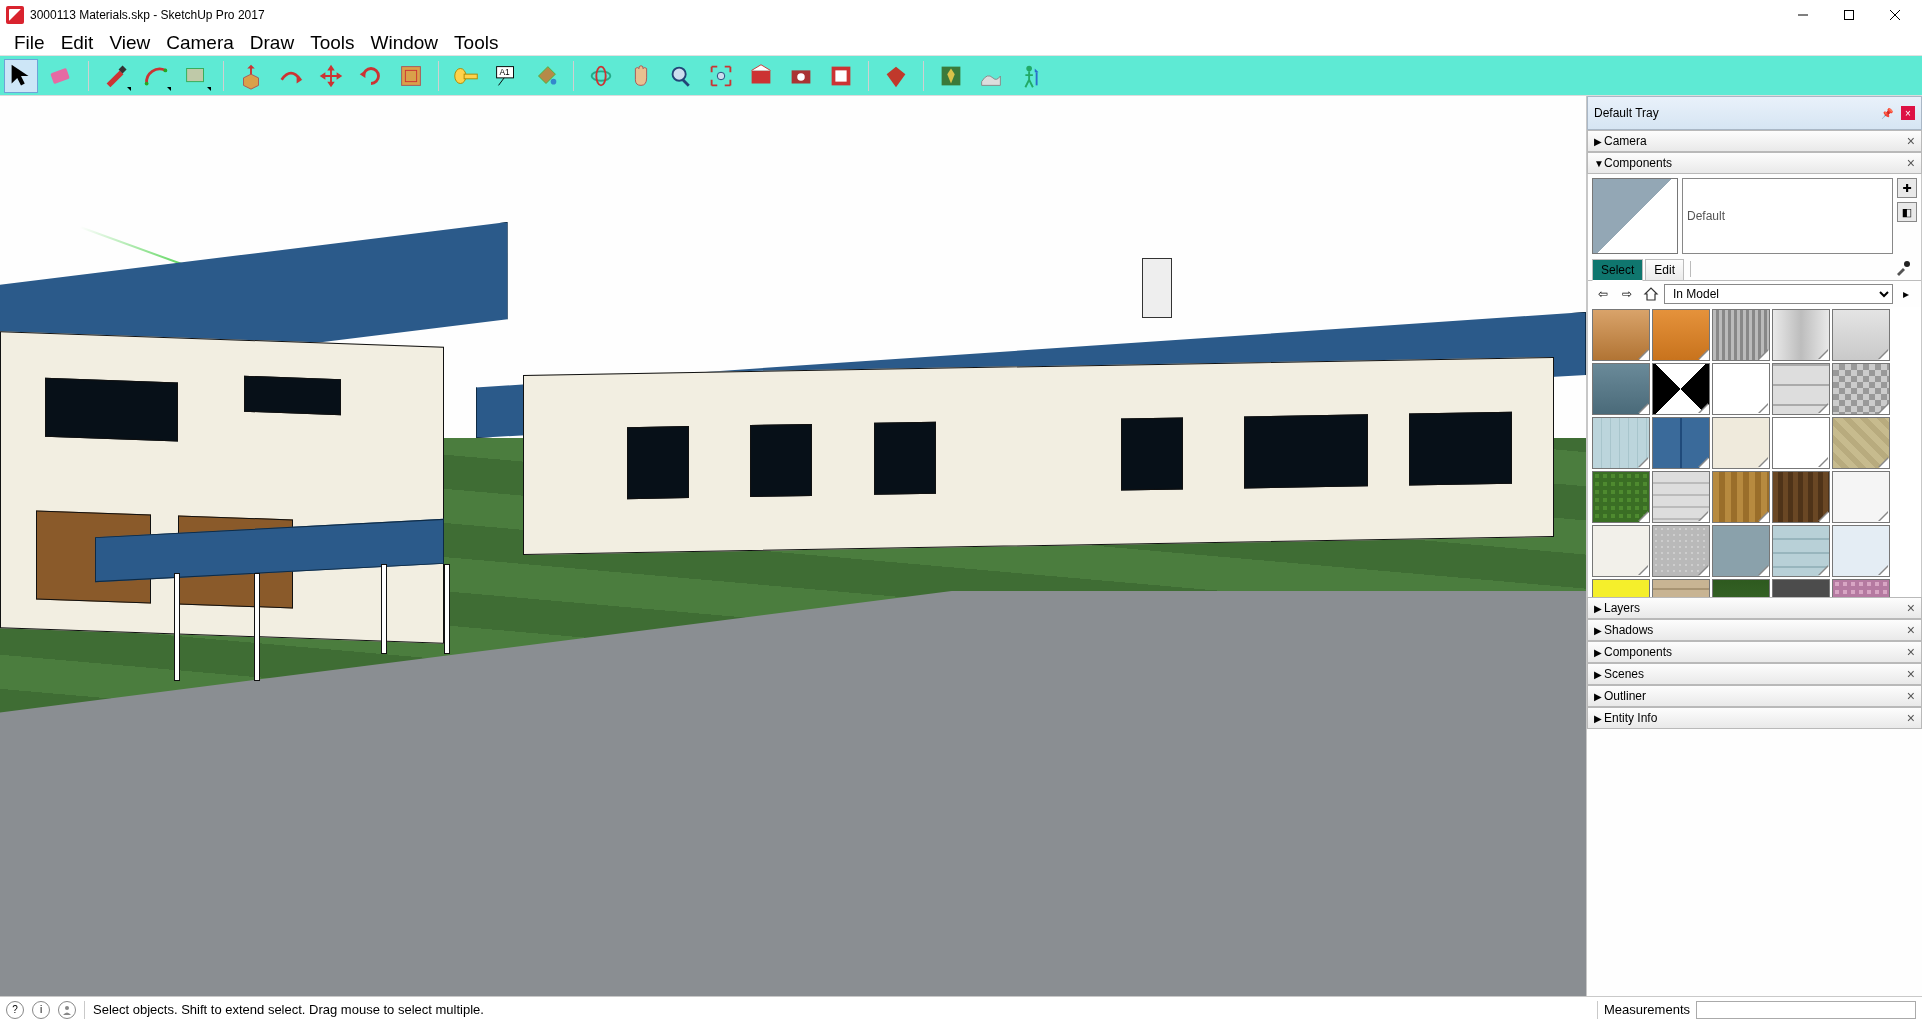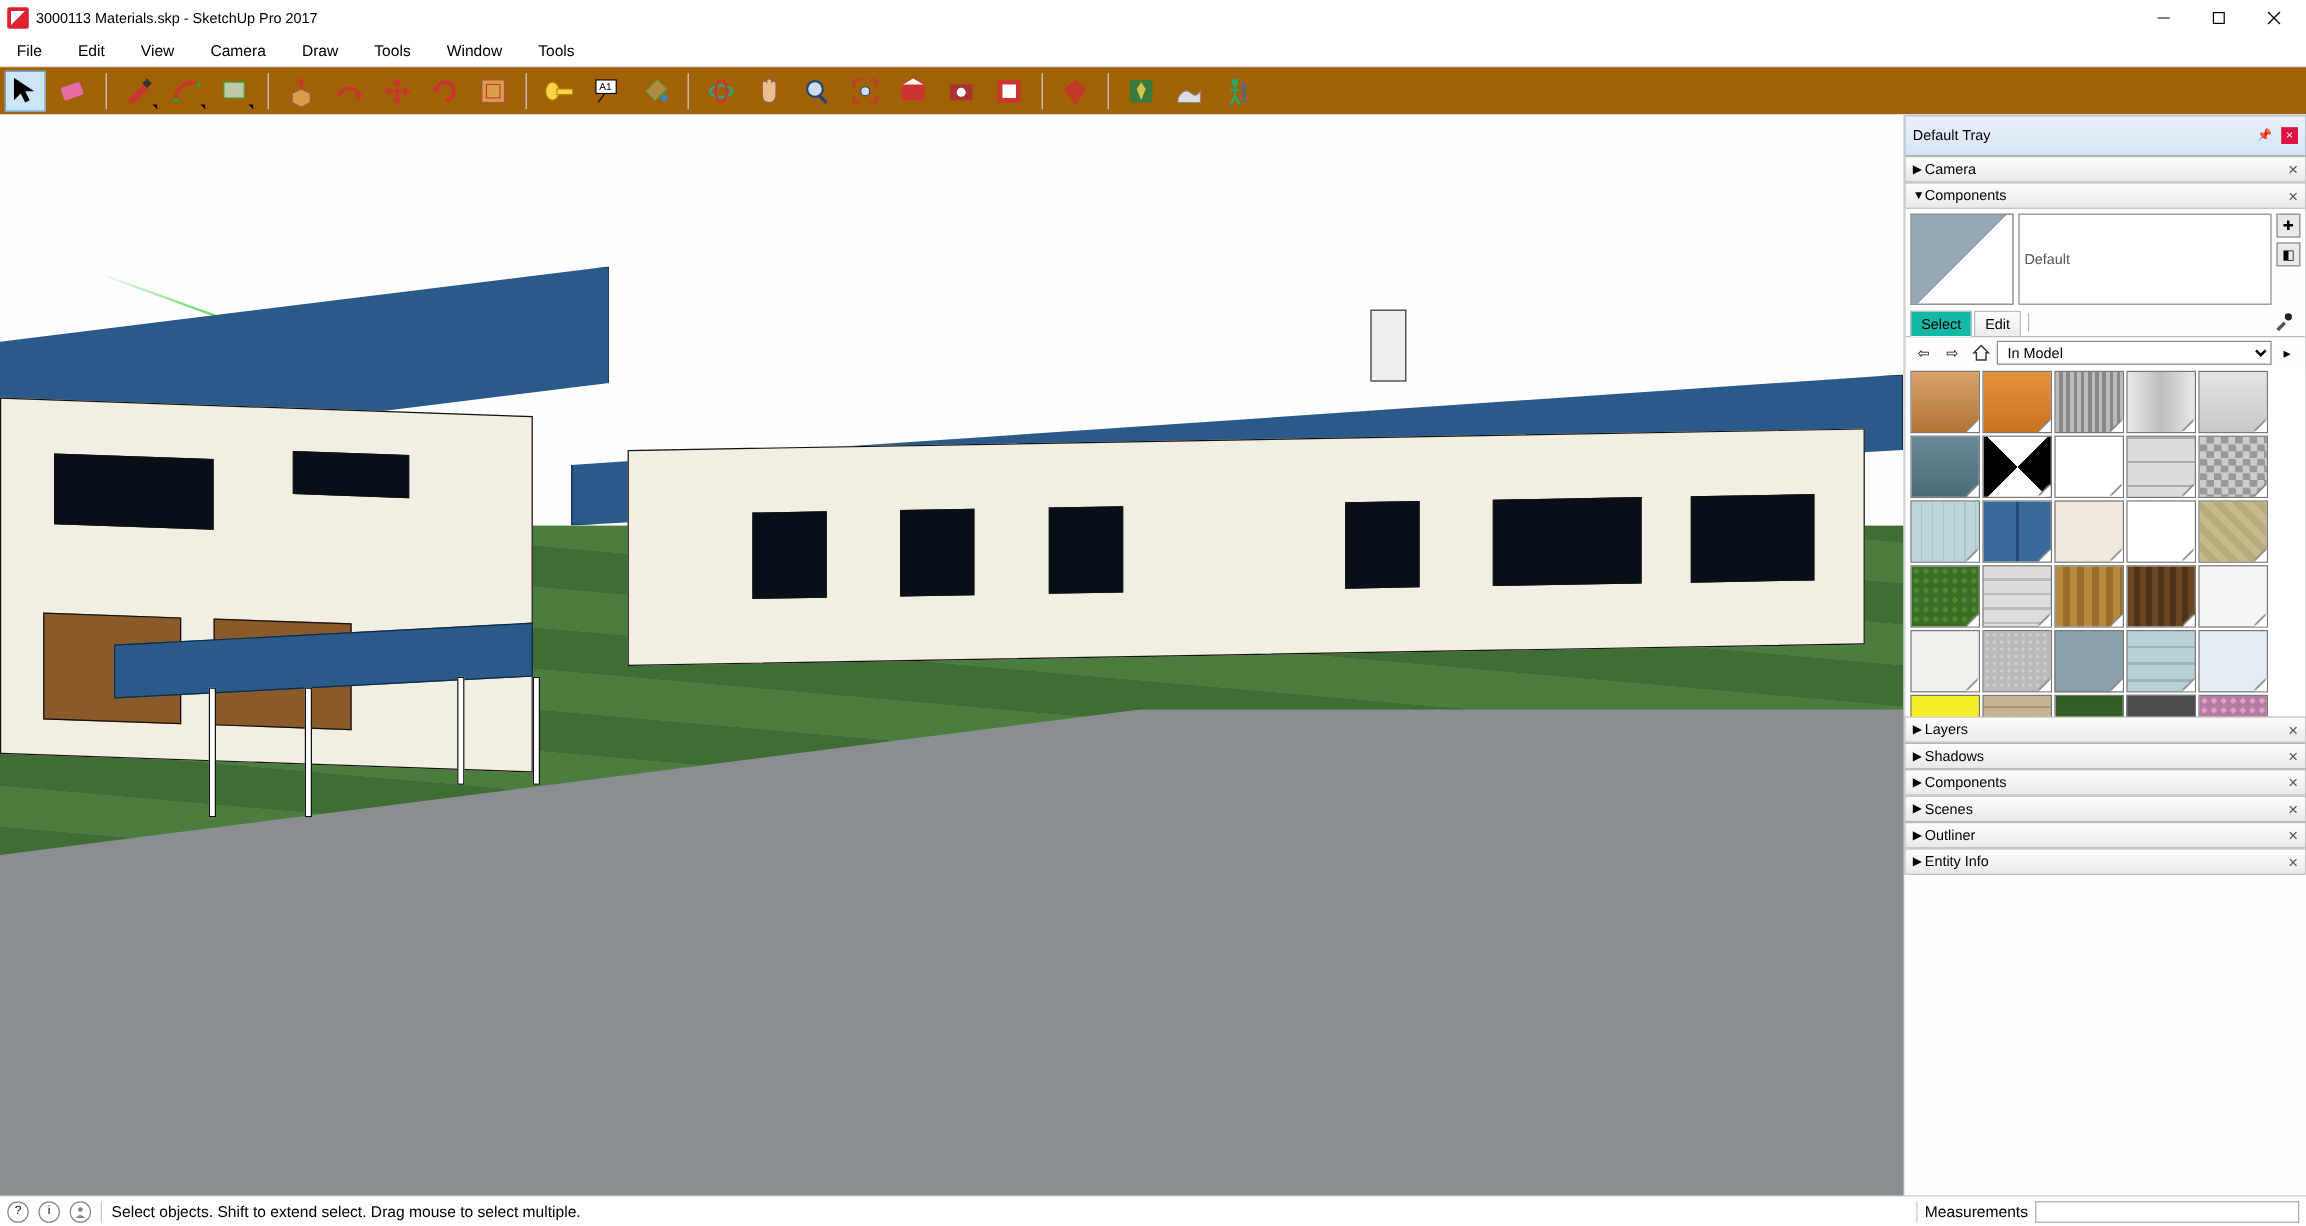--- a/index.html
+++ b/index.html
@@ -9,25 +9,25 @@
   
   .titlebar { height: 30px; display: flex; align-items: center; padding: 0 4px; background: #fff; }
   .titlebar .app-icon { width: 18px; height: 18px; background: #d9232e; border-radius: 2px; margin: 0 6px 0 2px; position: relative; }
   .titlebar .app-icon::after { content: ""; position: absolute; left: 3px; top: 3px; width: 12px; height: 12px; background: #fff; clip-path: polygon(0 0, 100% 0, 0 100%); border-radius: 1px; }
   .titlebar .title { font-size: 12px; color: #000; }
   .titlebar .win-controls { margin-left: auto; display: flex; }
   .titlebar .win-btn { width: 46px; height: 30px; display: flex; align-items: center; justify-content: center; font-size: 12px; }
   .titlebar .win-btn svg { stroke: #000; fill: none; }
 
   
-  .menubar { height: 26px; display: flex; align-items: center; gap: 14px; padding: 0 6px; font-size: 13px; border-bottom: 1px solid #e1e1e1; }
+  .menubar { height: 26px; display: flex; align-items: center; gap: 0; padding: 0 6px; font-size: 19px; border-bottom: 1px solid #e1e1e1; }
   .menubar .menu-item { padding: 2px 8px; }
 
   
-  .toolbar-row { display: flex; align-items: center; padding: 2px 4px; background: #a16207; border-bottom: 1px solid #dcdcdc; height: 40px; gap: 6px; }
+  .toolbar-row { display: flex; align-items: center; padding: 2px 4px; background: #5eead4; border-bottom: 1px solid #dcdcdc; height: 40px; gap: 6px; }
   .tool { width: 34px; height: 34px; display: flex; align-items: center; justify-content: center; border: 1px solid transparent; position: relative; }
   .tool.sel { background: #cde6f7; border: 1px solid #6ea3d8; }
   .tool svg { display: block; }
   .tool .dd { position: absolute; right: 1px; bottom: 1px; width: 0; height: 0; border-left: 4px solid transparent; border-top: 4px solid #000; }
   .sep { width: 1px; height: 30px; background: #d0d0d0; margin: 0 4px; }
 
   
   .content { flex: 1 1 auto; display: flex; min-height: 0; }
   .viewport { flex: 1 1 auto; position: relative; overflow: hidden; background: linear-gradient(#fff 0 38%, #305e2e 38% 100%); }
   
@@ -66,21 +66,21 @@
 
   .materials-body { flex: 0 0 auto; display: flex; flex-direction: column; border-left: 1px solid #c7c7c7; border-right: 1px solid #c7c7c7; }
   .mat-top { display: flex; padding: 4px; gap: 4px; }
   .mat-preview { width: 86px; height: 76px; border: 1px solid #777; background: linear-gradient(135deg, #93a7b5 0 50%, #fff 50% 100%); }
   .mat-name { flex: 1; height: 20px; border: 1px solid #888; background: #fff; padding: 2px 4px; font-size: 12px; color: #555; }
   .mat-side-icons { display: flex; flex-direction: column; gap: 4px; }
   .mat-side-icons div { width: 20px; height: 20px; border: 1px solid #888; background: #e9e9e9; display:flex; align-items:center; justify-content:center; font-size:11px; }
 
   .mat-tabs { display: flex; align-items: center; padding: 0 4px; gap: 2px; border-bottom: 1px solid #bcbcbc; }
   .mat-tab { padding: 3px 8px; border: 1px solid #bcbcbc; border-bottom: none; background: linear-gradient(#fdfdfd,#ebebeb); font-size: 12px; }
-  .mat-tab.active { background: #14b8a6; font-weight: 400; border-bottom: 1px solid #fff; position: relative; top: 1px; }
+  .mat-tab.active { background: #0f766e; font-weight: 400; border-bottom: 1px solid #fff; position: relative; top: 1px; }
   .eyedrop { margin-left: auto; font-size: 14px; padding: 0 6px; }
 
   .mat-nav { display: flex; align-items: center; padding: 3px 4px; gap: 2px; }
   .mat-nav .nav-btn { width: 22px; height: 20px; display:flex; align-items:center; justify-content:center; border:1px solid transparent; }
   .mat-nav select { flex: 1; height: 20px; border: 1px solid #888; font-size: 12px; padding: 0 4px; background:#fff; }
 
   .swatches { display: grid; grid-template-columns: repeat(5, 58px); gap: 2px; padding: 2px 4px; background: #fff; height: 290px; overflow: hidden; align-content: start; }
   .swatch { width: 58px; height: 52px; border: 1px solid #777; position: relative; background-size: cover; }
   .swatch::after { content: ""; position: absolute; right: 0; bottom: 0; width: 0; height: 0; border-left: 10px solid transparent; border-bottom: 10px solid #fff; filter: drop-shadow(-1px -1px 0 #888); }
 

